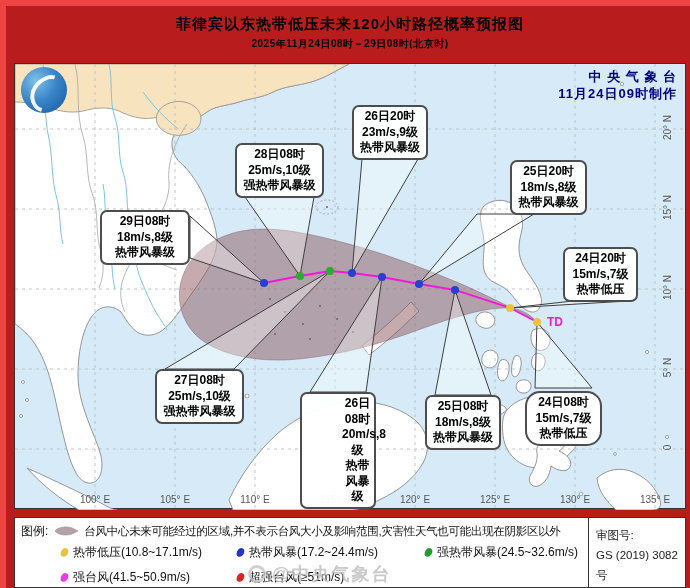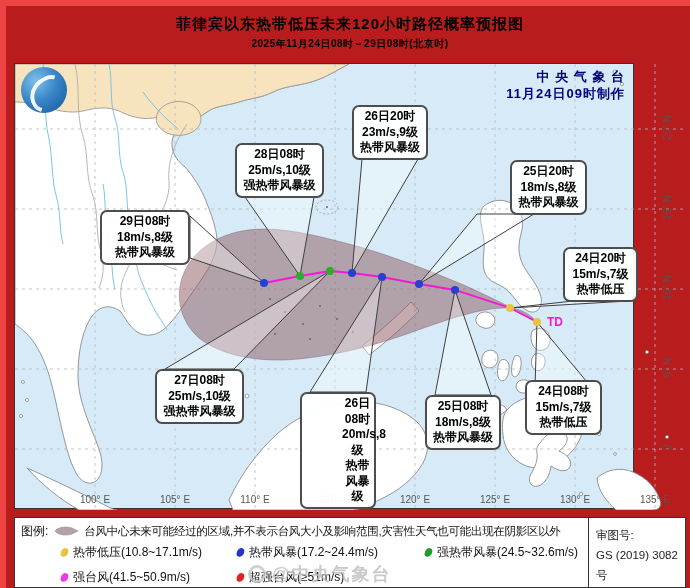--- a/index.html
+++ b/index.html
@@ -1,21 +1,21 @@
 <!DOCTYPE html>
 <html><head>
 <meta charset="utf-8">
 <style>
   html,body{margin:0;padding:0;background:#fff;}
   .page{position:relative;width:688px;height:586px;border:6px solid #ef4444;background:#b91c1c;
         font-family:"Liberation Sans","DejaVu Sans",sans-serif;overflow:hidden;}
   .titles{text-align:center;}
   .title{margin-top:9px;font-size:15px;font-weight:bold;color:#000;letter-spacing:1px;}
   .subtitle{margin-top:3px;font-size:10px;font-weight:bold;color:#000;letter-spacing:0.5px;}
-  .map{position:absolute;left:8px;top:57px;width:620px;height:446px;background:#d6ebf7;border:1px solid #333;box-sizing:border-box;}
+  .map{position:absolute;left:8px;top:57px;width:672px;height:446px;background:#d6ebf7;border:1px solid #333;box-sizing:border-box;}
   .map svg{position:absolute;left:0;top:0;}
   .logo{position:absolute;left:6px;top:3px;width:46px;height:46px;border-radius:50%;
         background:radial-gradient(circle at 32% 30%,#7fc0e8 0%,#3a86c8 45%,#14559e 100%);overflow:hidden;}
   .logo .swirl{position:absolute;left:8px;top:10px;width:30px;height:26px;border:4px solid #fff;
         border-color:#fff transparent transparent #fff;border-radius:60% 40% 55% 45%;transform:rotate(-28deg);opacity:.92;}
   .agency{position:absolute;right:8px;top:4px;text-align:right;color:#00007e;font-weight:bold;font-size:13px;line-height:17px;letter-spacing:1px;}
   .fc-label{position:absolute;background:rgba(255,255,255,0.96);border:2px solid #4d4d4d;border-radius:7px;
         box-sizing:border-box;text-align:center;font-size:12px;line-height:15.5px;font-weight:600;color:#000;
         padding:2px 1px;z-index:5;}
   .td-tag{position:absolute;font-size:12px;font-weight:bold;color:#f318d8;z-index:4;}
@@ -162,21 +162,21 @@
 
     <div class="logo">
         <div class="swirl"></div>
       </div>
 
     <div class="agency">
       <div>中 央 气 象 台</div>
       <div>11月24日09时制作</div>
     </div>
 
-    <div class="fc-label" style="left: 510px; top: 316px; width: 77px;">
+    <div class="fc-label" style="left: 510px; top: 327px; width: 77px; border-radius: 15px;">
       <div>24日08时</div>
       <div>15m/s,7级</div>
       <div>热带低压</div>
     </div>
     <div class="fc-label" style="left: 548px; top: 183px; width: 75px;">
       <div>24日20时</div>
       <div>15m/s,7级</div>
       <div>热带低压</div>
     </div>
     <div class="fc-label" style="left: 410px; top: 331px; width: 76px;">

